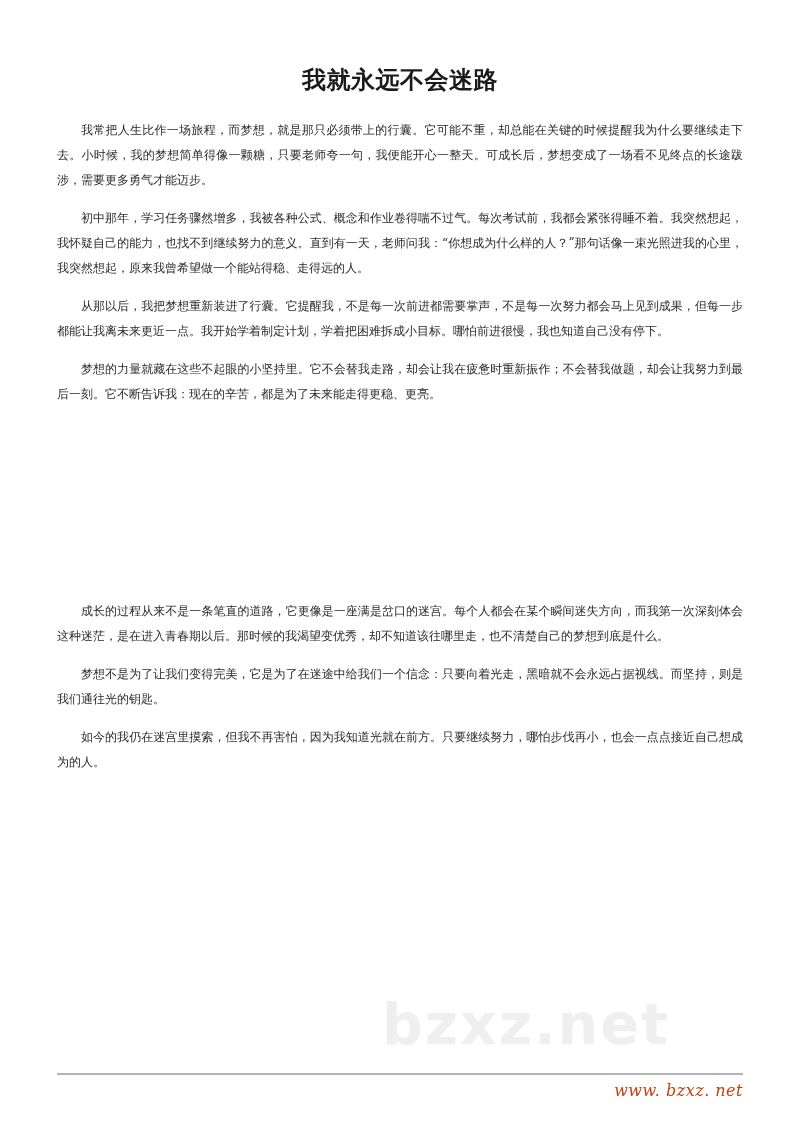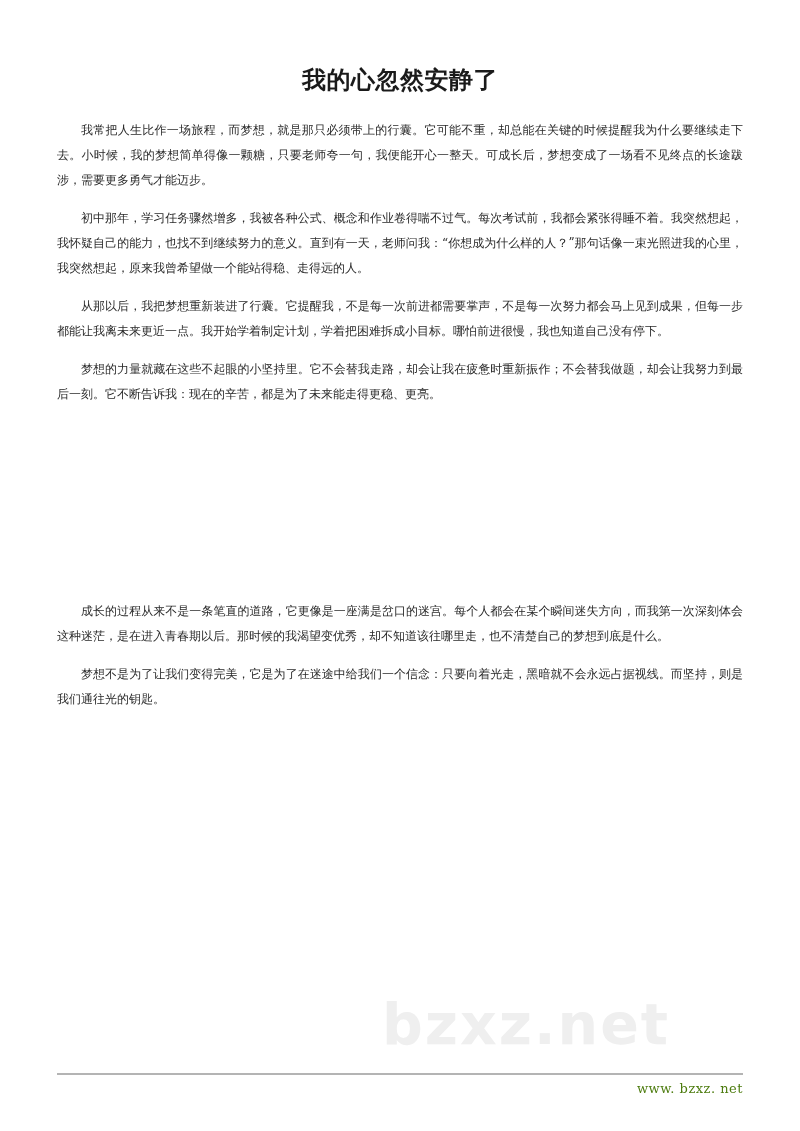--- a/index.html
+++ b/index.html
@@ -69,42 +69,44 @@
       width: 686px;
       height: 2px;
       background: #b4b4b4;
       z-index: 1;
     }
     .footer-url {
       position: absolute;
       right: 57px;
       top: 1081px;
       font-family: "DejaVu Serif", "Liberation Serif", serif;
-      font-size: 13px;
-      color: #4d7c0f;
+      font-style: italic;
+      font-size: 16px;
+      color: #c2410c;
       letter-spacing: 0.5px;
       z-index: 1;
     }
   </style>
 </head>
 <body>
 
 <div class="watermark">bzxz.net</div>
 
 <div class="page">
 
   <section id="essay-1">
-    <h1 class="essay-title">我的心忽然安静了</h1>
+    <h1 class="essay-title">我就永远不会迷路</h1>
     <p class="para indent">我常把人生比作一场旅程，而梦想，就是那只必须带上的行囊。它可能不重，却总能在关键的时候提醒我为什么要继续走下去。小时候，我的梦想简单得像一颗糖，只要老师夸一句，我便能开心一整天。可成长后，梦想变成了一场看不见终点的长途跋涉，需要更多勇气才能迈步。</p>
     <p class="para indent">初中那年，学习任务骤然增多，我被各种公式、概念和作业卷得喘不过气。每次考试前，我都会紧张得睡不着。我突然想起，我怀疑自己的能力，也找不到继续努力的意义。直到有一天，老师问我：“你想成为什么样的人？”那句话像一束光照进我的心里，我突然想起，原来我曾希望做一个能站得稳、走得远的人。</p>
     <p class="para indent">从那以后，我把梦想重新装进了行囊。它提醒我，不是每一次前进都需要掌声，不是每一次努力都会马上见到成果，但每一步都能让我离未来更近一点。我开始学着制定计划，学着把困难拆成小目标。哪怕前进很慢，我也知道自己没有停下。</p>
     <p class="para indent">梦想的力量就藏在这些不起眼的小坚持里。它不会替我走路，却会让我在疲惫时重新振作；不会替我做题，却会让我努力到最后一刻。它不断告诉我：现在的辛苦，都是为了未来能走得更稳、更亮。</p>
   </section>
 
   <section id="essay-2">
     <p class="para indent">成长的过程从来不是一条笔直的道路，它更像是一座满是岔口的迷宫。每个人都会在某个瞬间迷失方向，而我第一次深刻体会这种迷茫，是在进入青春期以后。那时候的我渴望变优秀，却不知道该往哪里走，也不清楚自己的梦想到底是什么。</p>
     <p class="para indent">梦想不是为了让我们变得完美，它是为了在迷途中给我们一个信念：只要向着光走，黑暗就不会永远占据视线。而坚持，则是我们通往光的钥匙。</p>
+    <p class="para indent">如今的我仍在迷宫里摸索，但我不再害怕，因为我知道光就在前方。只要继续努力，哪怕步伐再小，也会一点点接近自己想成为的人。</p>
   </section>
 
 </div>
 
 <div class="footer-rule"></div>
 <div class="footer-url">www. bzxz. net</div>
 
 </body></html>

